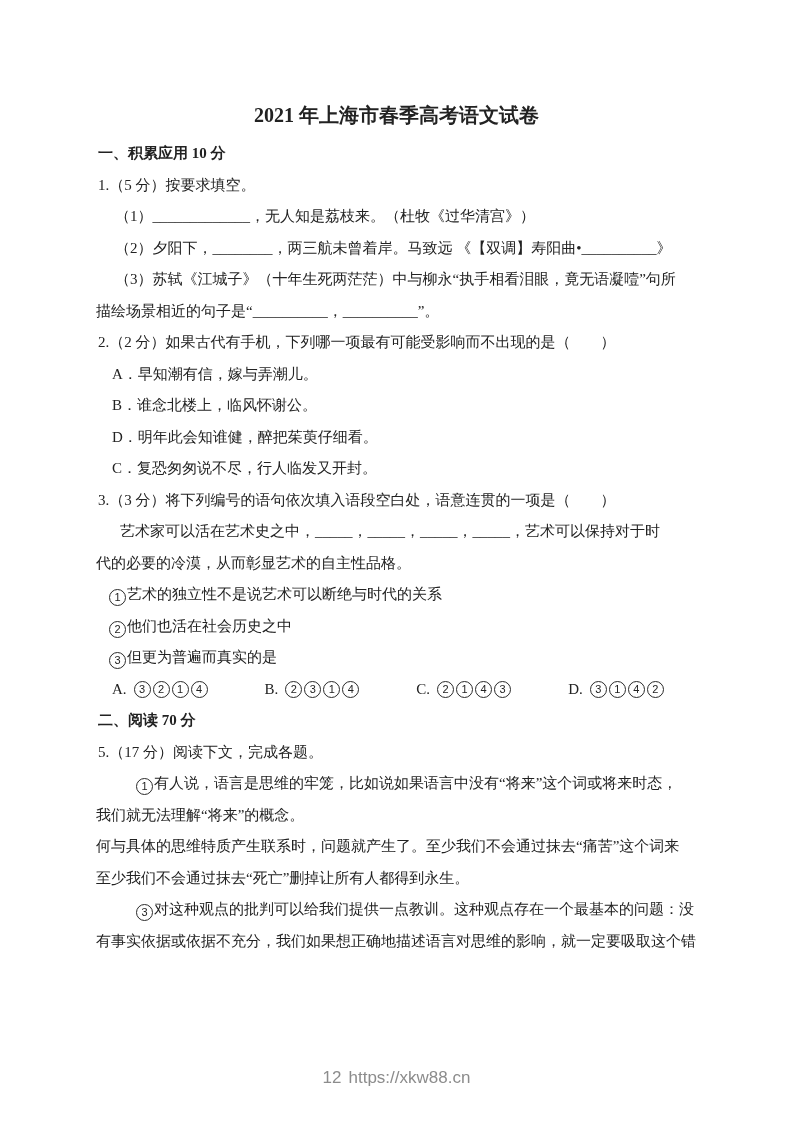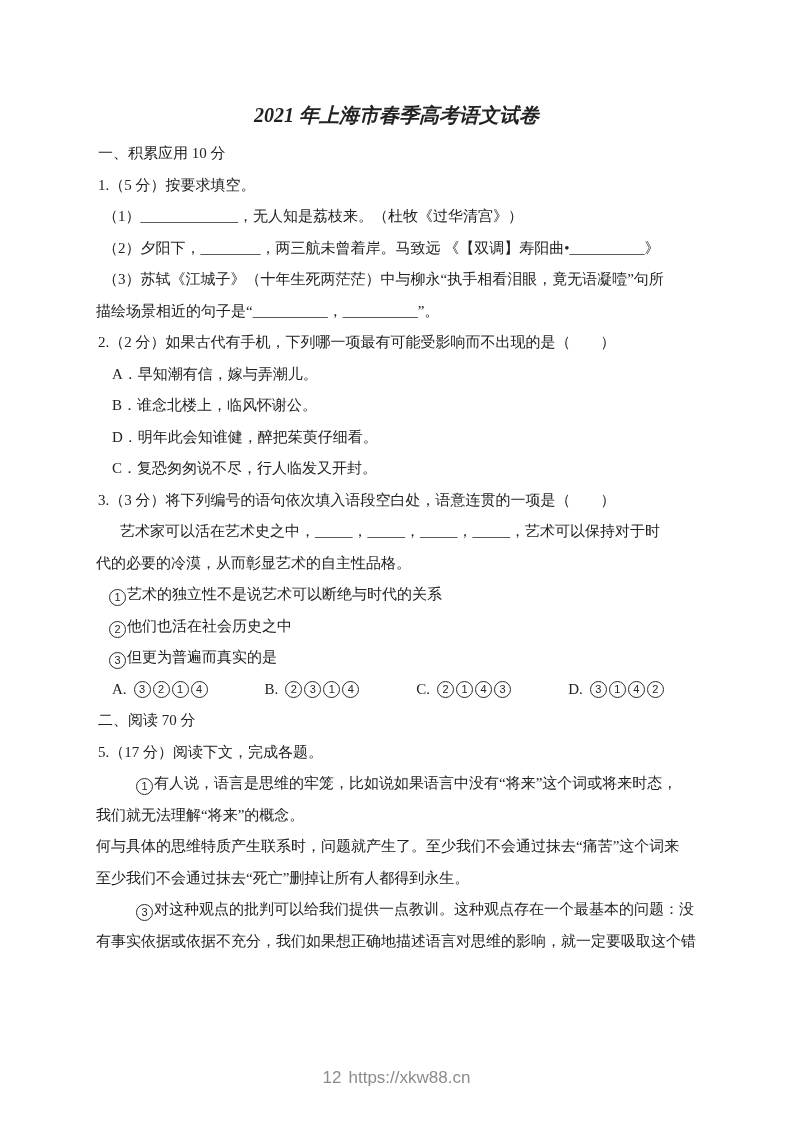--- a/index.html
+++ b/index.html
@@ -3,29 +3,29 @@
 <meta charset="utf-8">
 <style>
   html,body { margin:0; padding:0; background:#ffffff; }
   .page {
     position:relative; width:793px; height:1122px; background:#ffffff;
     color:#222222; font-family:"Liberation Serif","DejaVu Serif",serif;
     overflow:hidden;
   }
   .title {
     position:absolute; top:100px; left:0; width:100%; text-align:center;
-    font-size:20px; font-weight:bold; line-height:30px; white-space:nowrap;font-style:italic;
+    font-size:20px; font-weight:bold; line-height:30px; white-space:nowrap;
   }
   .content {
     position:absolute; top:138px; left:96px; width:586px; font-size:15px;
   }
   .line { line-height:31.5px; height:31.5px; white-space:nowrap; }
-  .heading { font-weight:normal; padding-left:2px; }
+  .heading { font-weight:bold; padding-left:2px; }
   .stem { padding-left:2px; }
-  .subitem { padding-left:7px; }
+  .subitem { padding-left:7px;margin-left:12px; }
   .option { padding-left:16px; }
   .clause { padding-left:12px; }
   .q3first { padding-left:24px; }
   .q4first { padding-left:39px; }
   .cont { padding-left:0; }
   .circ {
     display:inline-block; width:15px; height:15px; border:1px solid #2a2a2a;
     border-radius:50%; font-size:11px; line-height:15px; text-align:center;
     vertical-align:-2px; font-family:"Liberation Sans","DejaVu Sans",sans-serif;
     margin:0 1px; box-sizing:content-box;

